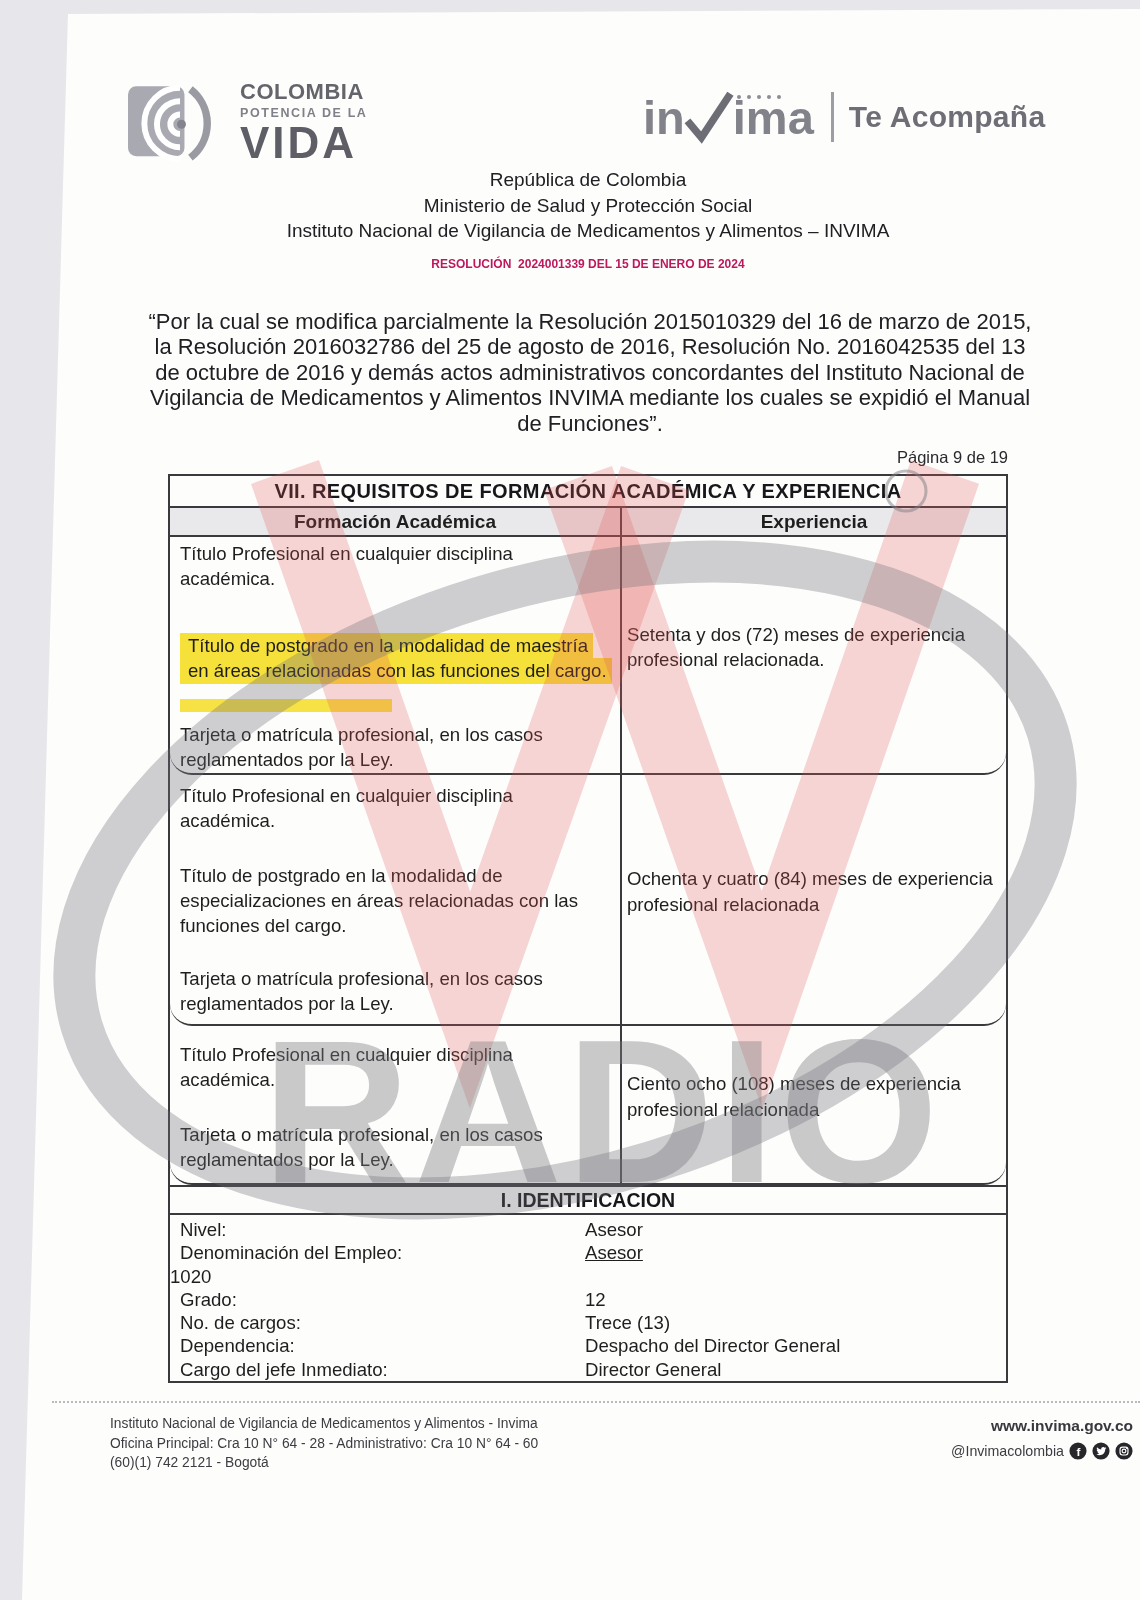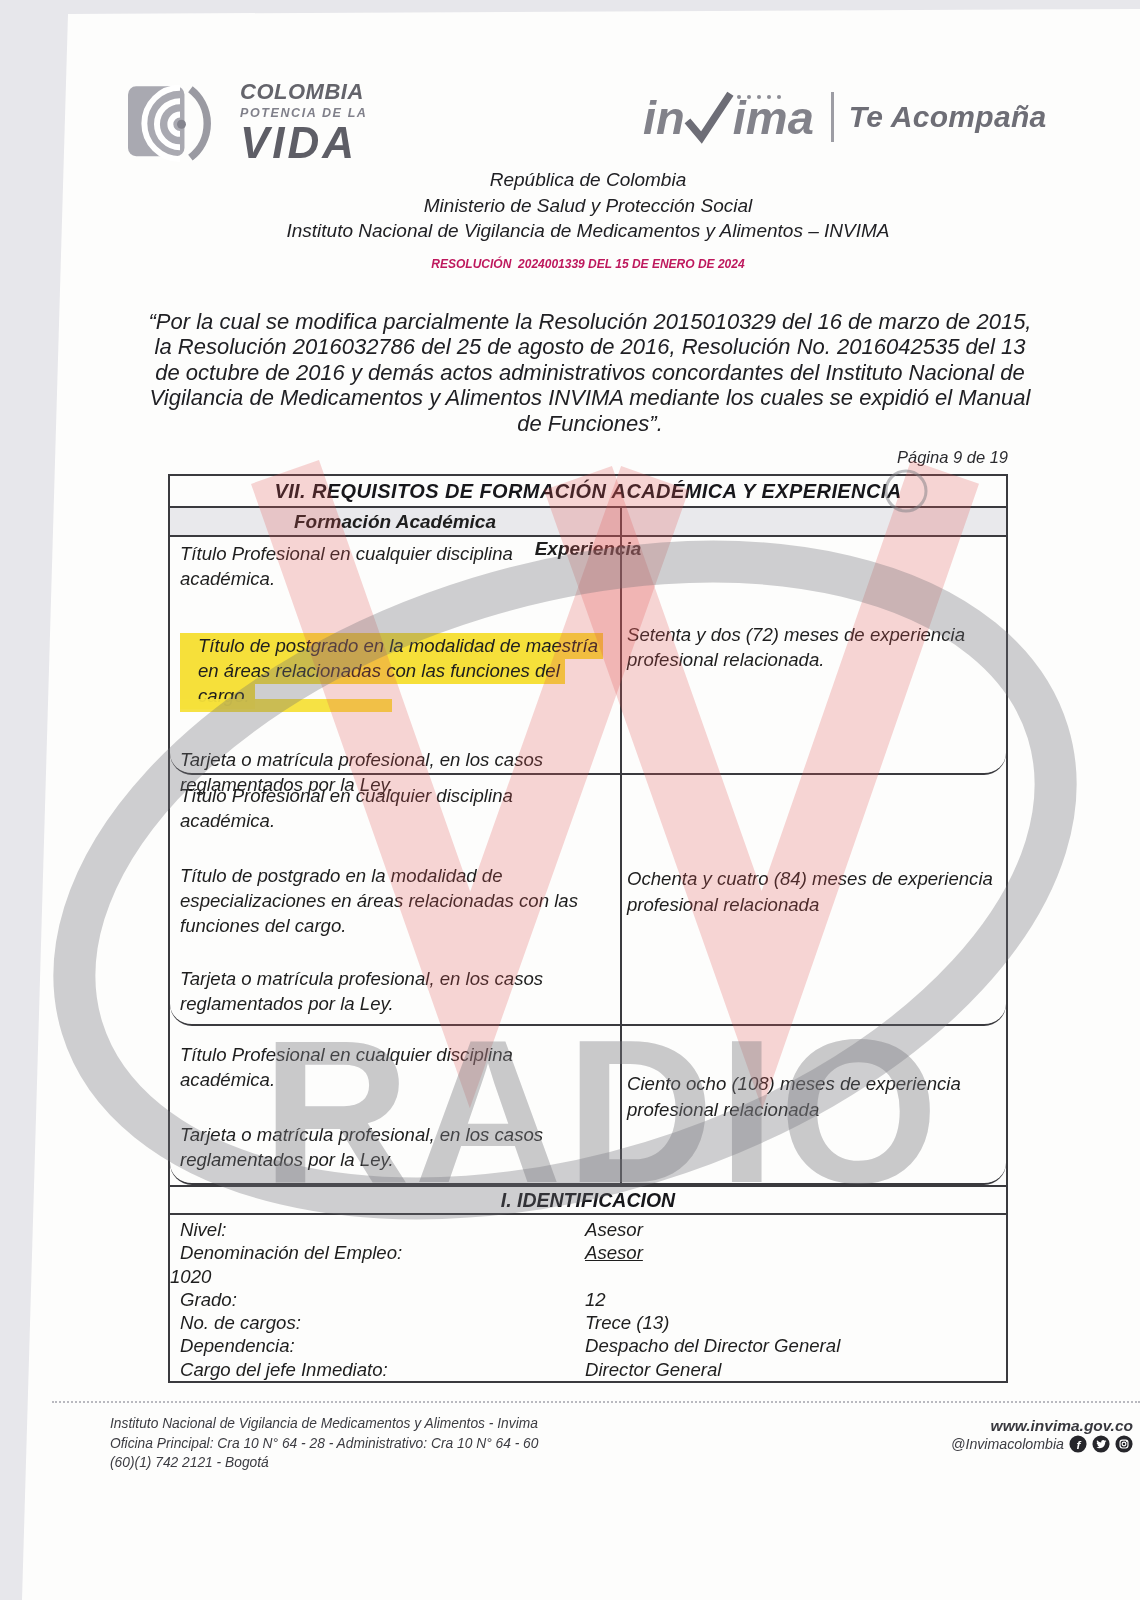--- a/index.html
+++ b/index.html
@@ -5,21 +5,21 @@
   html,body{margin:0;padding:0;}
   body{
     width:1140px;height:1600px;position:relative;overflow:hidden;
     background:#e7e7eb;
     font-family:"Liberation Sans",sans-serif;color:#1e1e1e;
   }
   .page-bg{
     position:absolute;inset:0;background:#fdfdfc;
     clip-path:polygon(68px 14px,1140px 9px,1140px 1600px,22px 1600px);
   }
-  .content{position:absolute;inset:0;font-style:italic;}
+  .content{position:absolute;inset:0;}
 
   
   .col-logo{position:absolute;left:128px;top:74px;display:flex;align-items:center;}
   .col-logo-text{margin-left:8px;}
   .col-line1{font-size:22px;font-weight:bold;color:#64646b;letter-spacing:.5px;line-height:22px;}
   .col-line2{font-size:12.5px;font-weight:bold;color:#80808a;letter-spacing:1.6px;line-height:16px;margin-top:2px;}
   .col-line3{font-size:44px;font-weight:bold;color:#5e5e66;letter-spacing:3px;line-height:42px;margin-top:1px;}
 
   .invima-logo{position:absolute;left:643px;top:90px;display:flex;align-items:center;}
   .inv-word{display:flex;align-items:flex-end;color:#82828a;font-weight:bold;font-size:47px;line-height:52px;}
@@ -32,44 +32,44 @@
 
   
   .letterhead{position:absolute;left:36px;width:1104px;top:167px;text-align:center;font-size:19px;line-height:25.5px;color:#202024;}
   .res-title{position:absolute;left:36px;width:1104px;top:257px;text-align:center;font-size:12px;font-weight:bold;white-space:pre-wrap;color:#be185d;}
   .preamble{position:absolute;left:146px;width:888px;top:309px;text-align:center;font-size:22px;line-height:25.4px;color:#202024;}
   .page-num{position:absolute;top:448px;right:132px;font-size:16.5px;color:#2a2a2e;}
 
   
   .req-table{position:absolute;left:168px;top:474px;width:840px;border:2px solid #3a3a3e;box-sizing:border-box;background:transparent;}
   .t-title{height:30px;line-height:30px;text-align:center;font-weight:bold;font-size:20px;letter-spacing:.4px;border-bottom:2px solid #3a3a3e;color:#17171b;}
-  .t-cols{display:flex;height:27px;background:#e9e9ec;border-bottom:2px solid #3a3a3e;font-weight:bold;font-size:19px;flex-direction:column;}
+  .t-cols{display:flex;height:27px;background:#e9e9ec;border-bottom:2px solid #3a3a3e;font-weight:bold;font-size:19px;}
   .t-cols .c1{width:452px;border-right:2px solid #3a3a3e;box-sizing:border-box;text-align:center;line-height:27px;}
   .t-cols .c2{flex:1;text-align:center;line-height:27px;}
   .t-row{display:flex;border-bottom:2px solid #3a3a3e;border-radius:22px;}
   .t-row:last-child{border-bottom:none;}
   .cell-l{width:452px;border-right:2px solid #3a3a3e;box-sizing:border-box;padding:0 8px 0 10px;font-size:18.6px;line-height:25px;}
   .cell-r{flex:1;display:flex;align-items:center;box-sizing:border-box;padding:0 4px 16px 5px;font-size:18.6px;line-height:25.5px;}
   .cell-l p{margin:0;}
   .row1{height:236px;} .row2{height:249px;} .row3{height:157px;}
-  .hl{background:#f6e03a;box-decoration-break:clone;-webkit-box-decoration-break:clone;padding:2px 5px 3px 18px;}
+  .hl{background:#f6e03a;box-decoration-break:clone;-webkit-box-decoration-break:clone;padding:2px 5px 3px 8px;}
   .hl-strip{position:absolute;left:180px;top:699px;width:212px;height:13px;background:#f6e03a;opacity:.95;}
 
   .t-ident-title{height:26px;line-height:26px;text-align:center;font-weight:bold;font-size:19.5px;border-bottom:2px solid #3a3a3e;border-top:2px solid #3a3a3e;color:#17171b;}
   .t-ident{padding:3px 0 0 0;}
   .ident-row{display:flex;font-size:18.6px;line-height:23.3px;}
   .ident-label{width:405px;padding-left:10px;}
   .u{text-decoration:underline;}
 
   
   .f-line{position:absolute;left:52px;right:0;top:1401px;border-top:2px dotted #b9b9bf;}
   .f-left{position:absolute;left:110px;top:1414px;font-size:13.8px;line-height:19.5px;color:#3c3c42;}
   .f-right{position:absolute;right:7px;top:1417px;text-align:right;}
   .f-web{font-weight:bold;font-size:15.5px;color:#38383e;}
-  .f-social{margin-top:0;display:flex;align-items:center;justify-content:flex-end;gap:5px;font-size:14.2px;color:#3c3c42;}
+  .f-social{margin-top:7px;display:flex;align-items:center;justify-content:flex-end;gap:5px;font-size:14.2px;color:#3c3c42;}
   .f-social svg{display:block;}
 
   
   .watermark{position:absolute;left:0;top:0;pointer-events:none;}
 </style>
 </head>
 <body>
 
 <div class="page-bg"></div>
 

